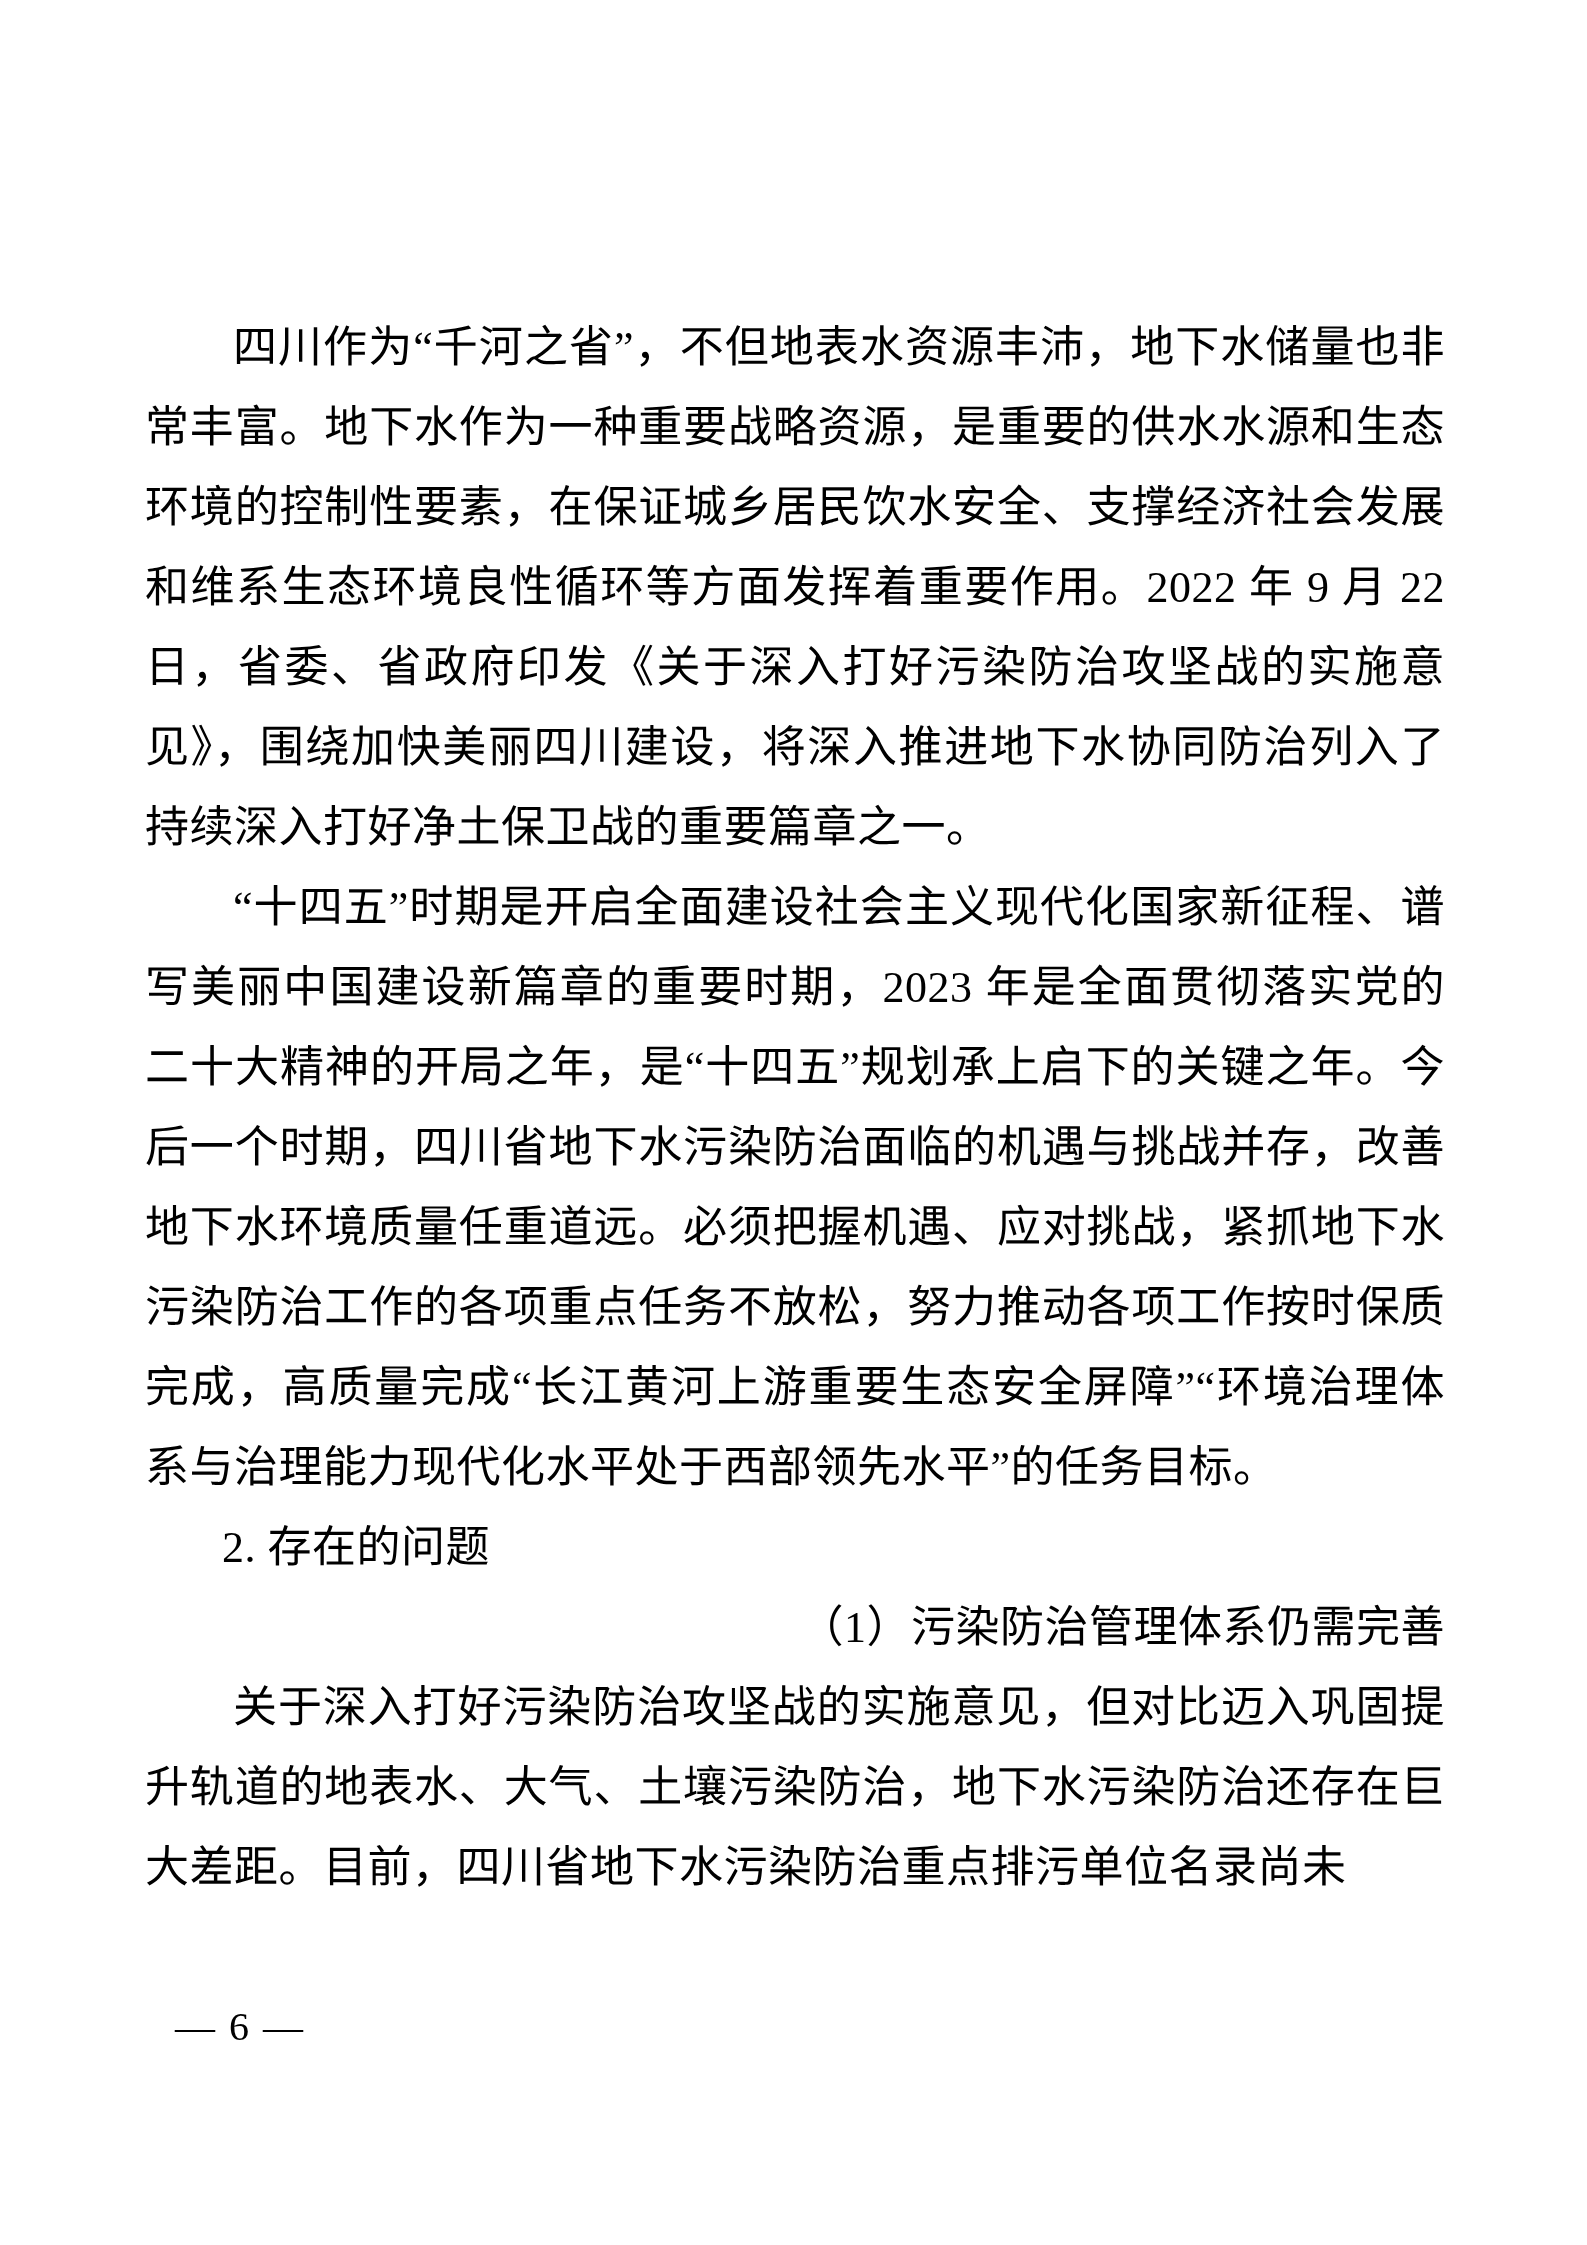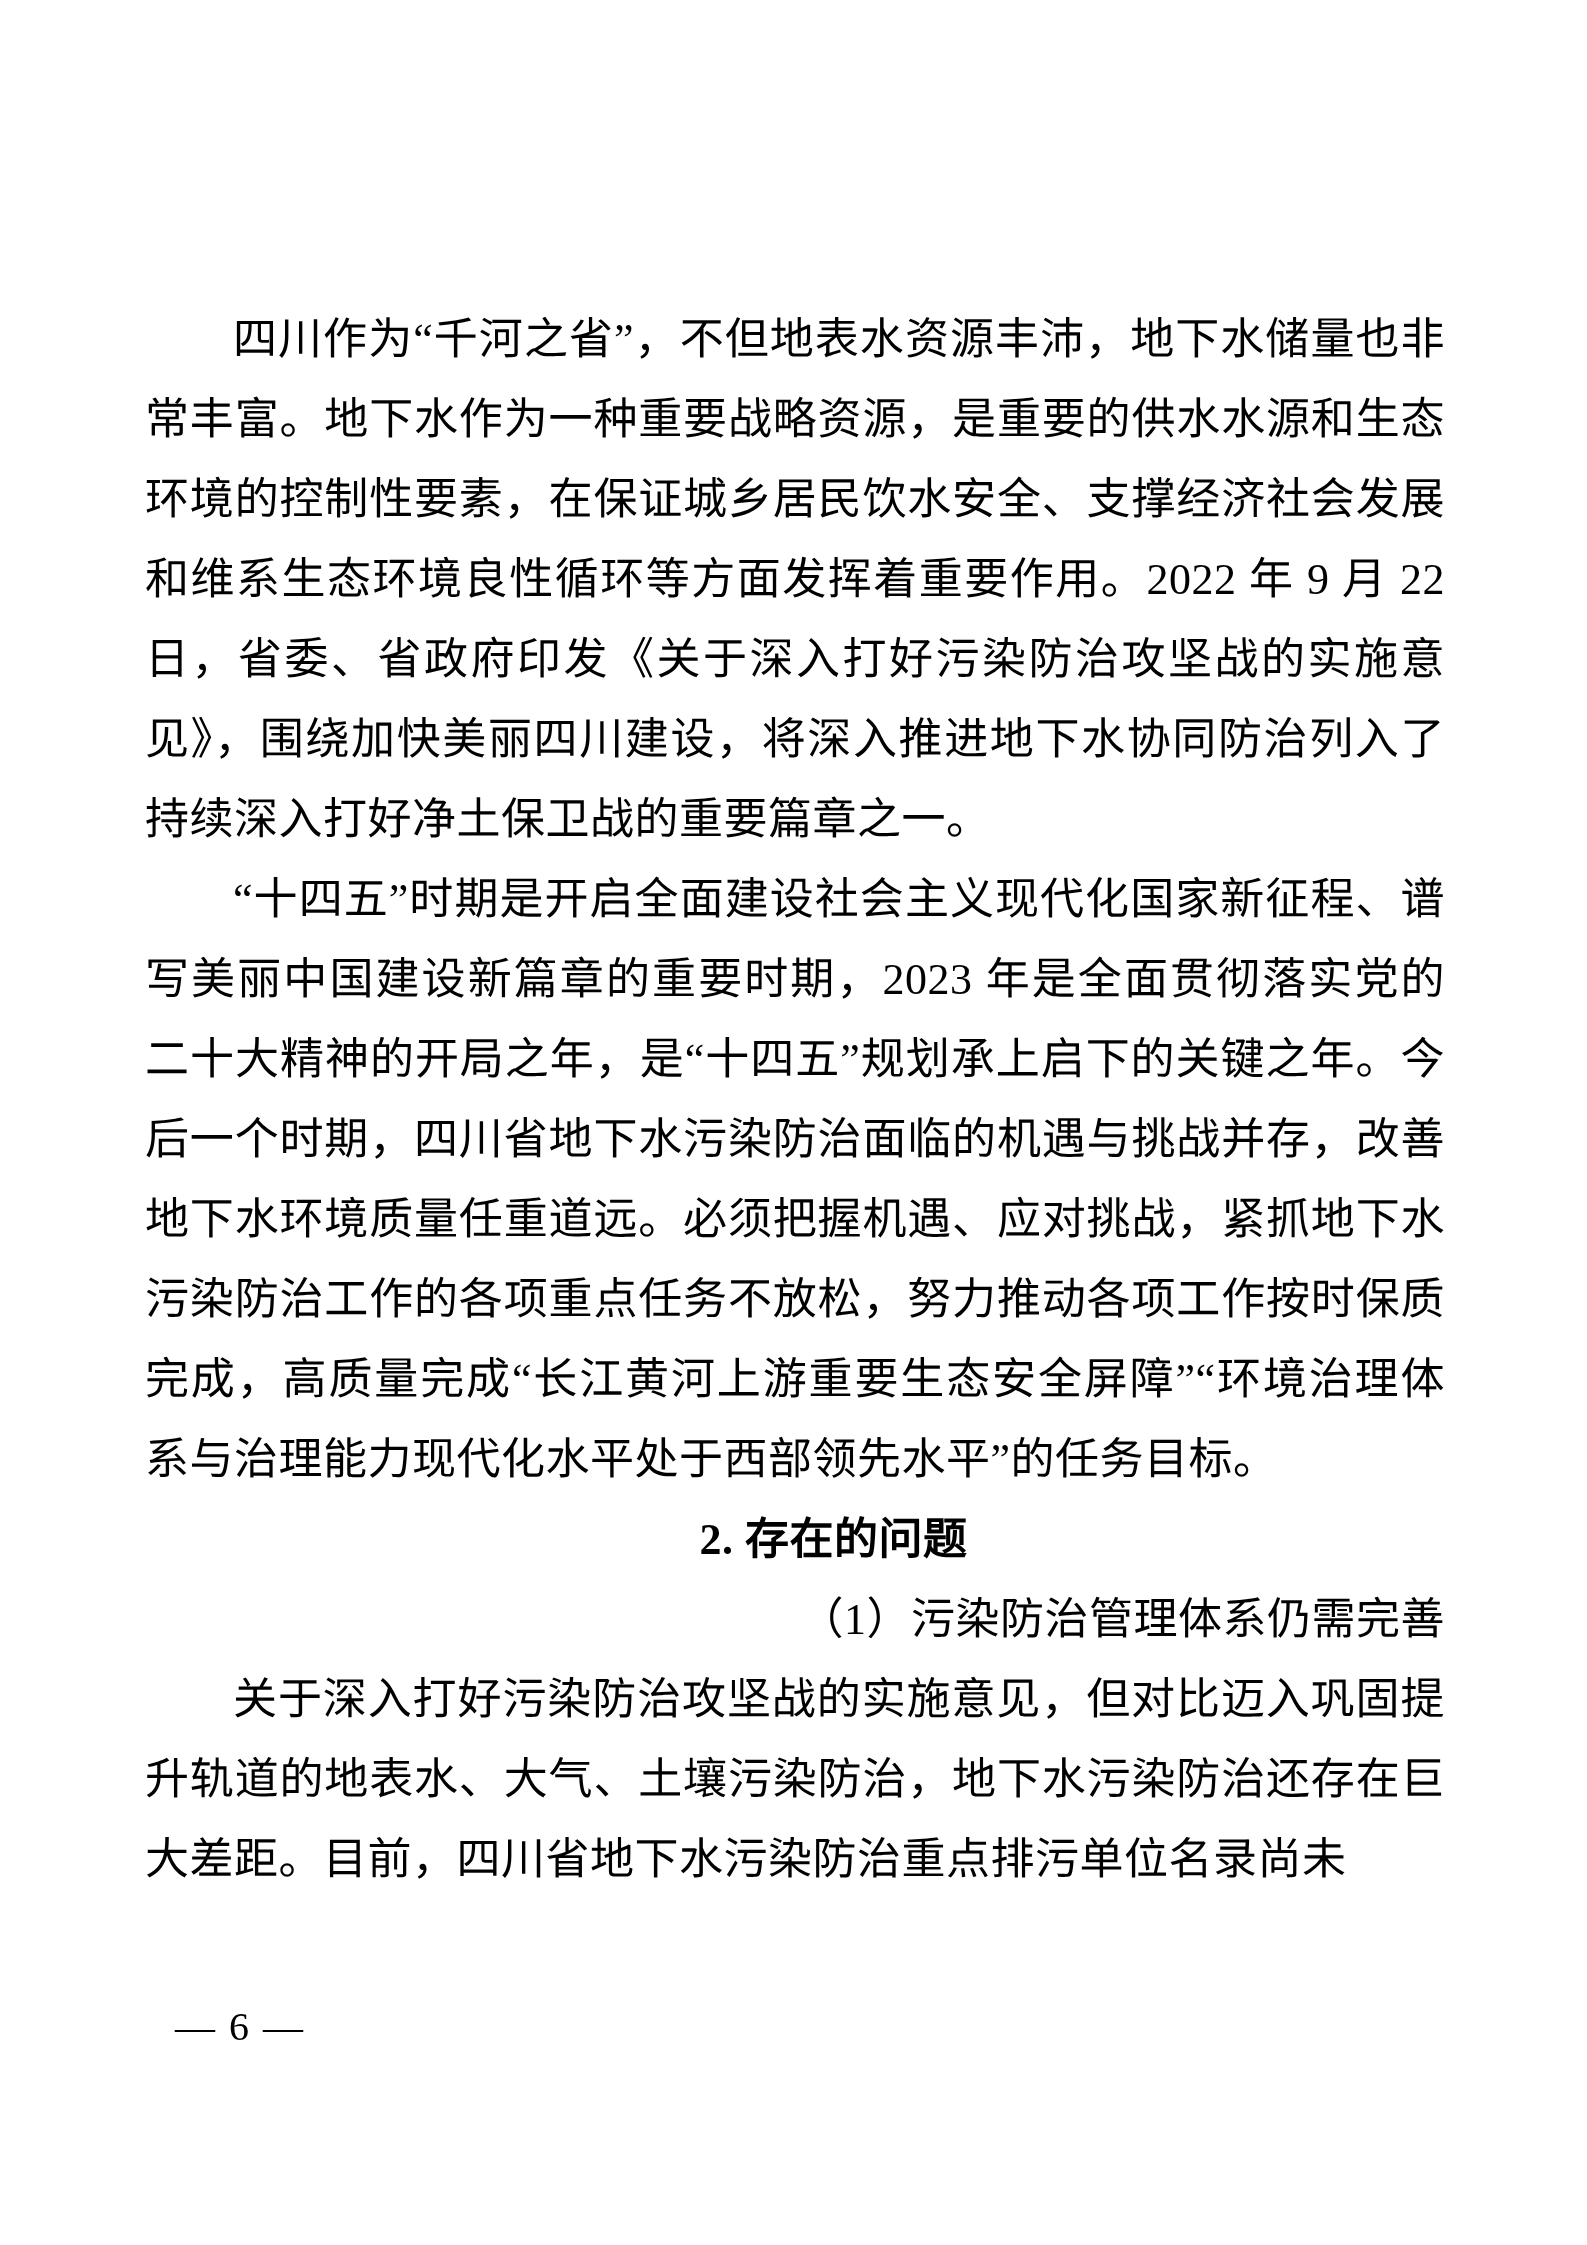--- a/index.html
+++ b/index.html
@@ -12,40 +12,40 @@
     width: 1587px;
     height: 2245px;
     background: #ffffff;
     color: #000000;
     font-family: "Liberation Serif", "DejaVu Serif", serif;
     overflow: hidden;
   }
   .content {
     position: absolute;
     left: 145px;
-    top: 300px;
+    top: 308px;
     width: 1300px;
   }
   .content p, .content h2 {
     margin: 0;
     padding: 0;
     font-size: 44px;
     line-height: 80px;
     text-align: justify;
     text-justify: inter-character;
     letter-spacing: 0.5px;
   }
   p.body {
     font-weight: normal;
     text-indent: 88px; 
   }
   h2.heading {
-    font-weight: bold;
+    font-weight: normal;
     text-indent: 77px;
-    text-align: center;
+    text-align: left;
   }
   p.subheading {
     font-weight: normal;
     text-indent: 44px;
     text-align: right;
   }
   .page-number {
     position: absolute;
     left: 175px;
     top: 2003px;

